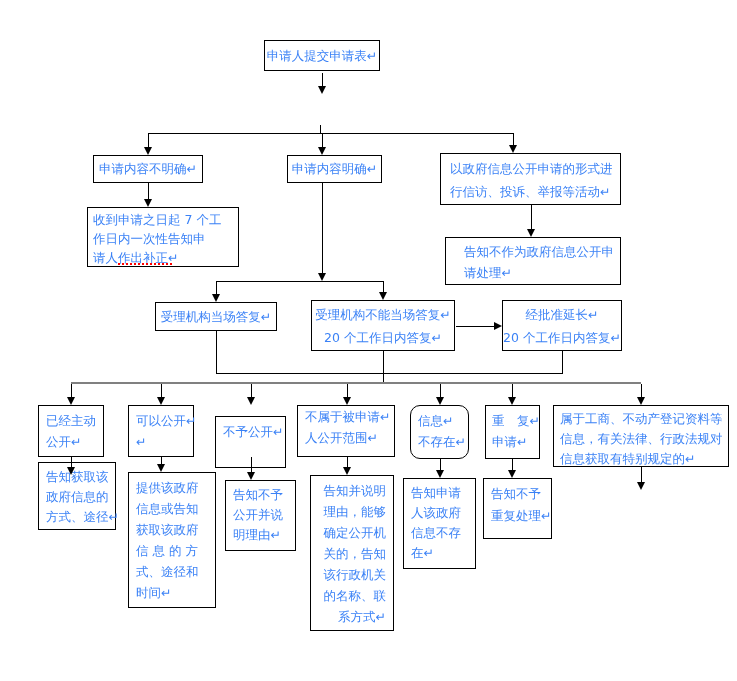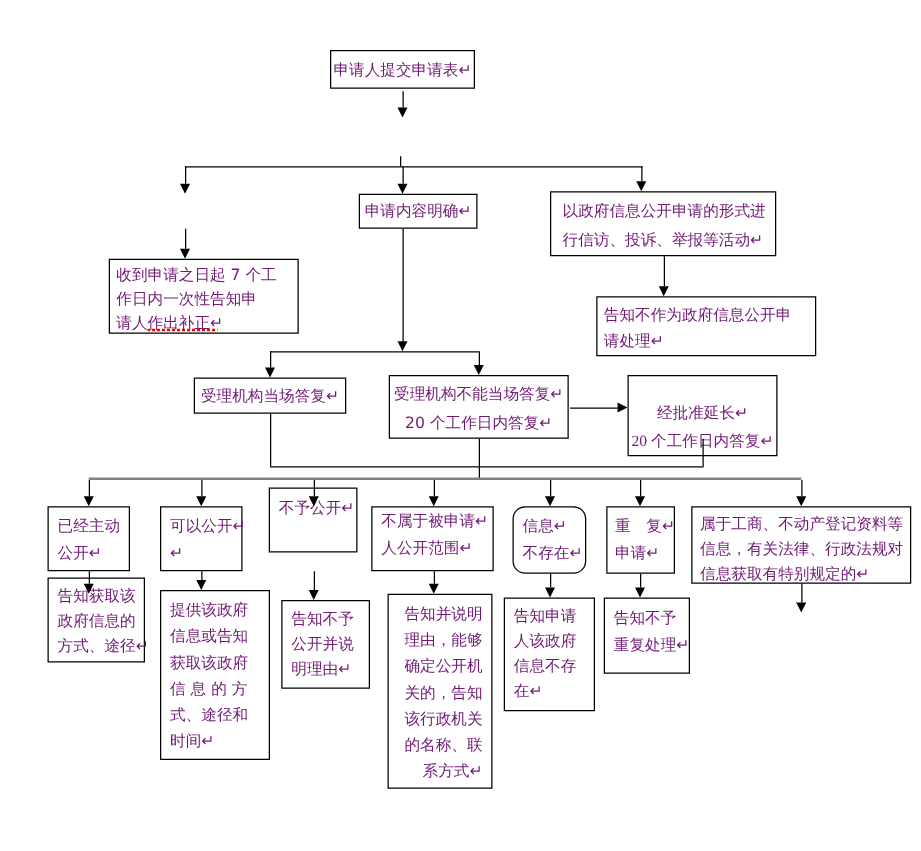--- a/index.html
+++ b/index.html
@@ -1,19 +1,19 @@
 <!DOCTYPE html>
 <html><head>
 <meta charset="utf-8">
 <style>
   html,body{margin:0;padding:0;background:#fff;}
   #canvas{
     position:relative;width:737px;height:681px;background:#fff;overflow:hidden;
     font-family:"DejaVu Sans","Liberation Sans",sans-serif;
-    color:#701a75;font-size:12.5px;
+    color:#3b82f6;font-size:12.5px;
   }
   .node{
     position:absolute;border:1px solid #000;background:#fff;
     white-space:pre;line-height:20px;box-sizing:border-box;
   }
   .c{display:flex;align-items:center;justify-content:center;text-align:center;}
   .tc{text-align:center;}
   .vl{position:absolute;width:1px;background:#000;}
   .hl{position:absolute;height:1px;background:#000;}
   .hl-main{position:absolute;height:2px;background:#808080;}
@@ -26,43 +26,44 @@
   .squiggle{position:absolute;height:2px;
       background:repeating-linear-gradient(90deg,#ff0000 0 2px,transparent 2px 4px);}
 </style>
 </head>
 <body>
 
 <div id="canvas">
 
   <div class="node c" style="left:264px;top:40px;width:116px;height:31px;">申请人提交申请表↵</div>
 
+  <div class="node c" style="left:93px;top:155px;width:110px;height:28px;">申请内容不明确↵</div>
   <div class="node c" style="left:287px;top:155px;width:95px;height:28px;">申请内容明确↵</div>
   <div class="node" style="left:440px;top:153px;width:181px;height:52px;padding:3px 9px;line-height:23px;">以政府信息公开申请的形式进
 行信访、投诉、举报等活动↵</div>
 
   <div class="node" style="left:87px;top:207px;width:152px;height:60px;padding:2px 5px;line-height:19px;">收到申请之日起 7 个工
 作日内一次性告知申
 请人作出补正↵</div>
   <div class="squiggle" style="left:118px;top:263px;width:56px;"></div>
 
-  <div class="node" style="left:445px;top:237px;width:176px;height:48px;padding:3px 5px;line-height:21px;margin-left:32px;">告知不作为政府信息公开申
+  <div class="node" style="left:445px;top:237px;width:176px;height:48px;padding:3px 18px;line-height:21px;">告知不作为政府信息公开申
 请处理↵</div>
 
   <div class="node c" style="left:155px;top:302px;width:122px;height:29px;">受理机构当场答复↵</div>
   <div class="node tc" style="left:311px;top:300px;width:144px;height:51px;padding-top:2px;line-height:23px;">受理机构不能当场答复↵
 20 个工作日内答复↵</div>
-  <div class="node tc" style="left:502px;top:300px;width:120px;height:65px;padding-top:18px;line-height:23px;font-family:Liberation Serif, serif;">经批准延长↵
+  <div class="node tc" style="left:502px;top:300px;width:120px;height:51px;padding-top:2px;line-height:23px;">经批准延长↵
 20 个工作日内答复↵</div>
 
   <div class="node" style="left:38px;top:405px;width:66px;height:52px;padding:4px 7px;line-height:21px;">已经主动
 公开↵</div>
   <div class="node" style="left:128px;top:405px;width:66px;height:52px;padding:4px 7px;line-height:21px;">可以公开↵
 ↵</div>
-  <div class="node" style="left:215px;top:390px;width:71px;height:52px;padding:4px 7px;line-height:21px;">不予公开↵</div>
+  <div class="node" style="left:215px;top:416px;width:71px;height:52px;padding:4px 7px;line-height:21px;">不予公开↵</div>
   <div class="node" style="left:297px;top:405px;width:98px;height:52px;padding:0 7px;line-height:21px;">不属于被申请↵
 人公开范围↵</div>
   <div class="node" style="left:410px;top:405px;width:59px;height:54px;padding:4px 7px;line-height:21px;border-radius:10px;">信息↵
 不存在↵</div>
   <div class="node" style="left:485px;top:405px;width:55px;height:54px;padding:4px 6px;line-height:21px;">重　复↵
 申请↵</div>
   <div class="node" style="left:553px;top:405px;width:176px;height:62px;padding:3px 6px;line-height:20px;">属于工商、不动产登记资料等
 信息，有关法律、行政法规对
 信息获取有特别规定的↵</div>
 

